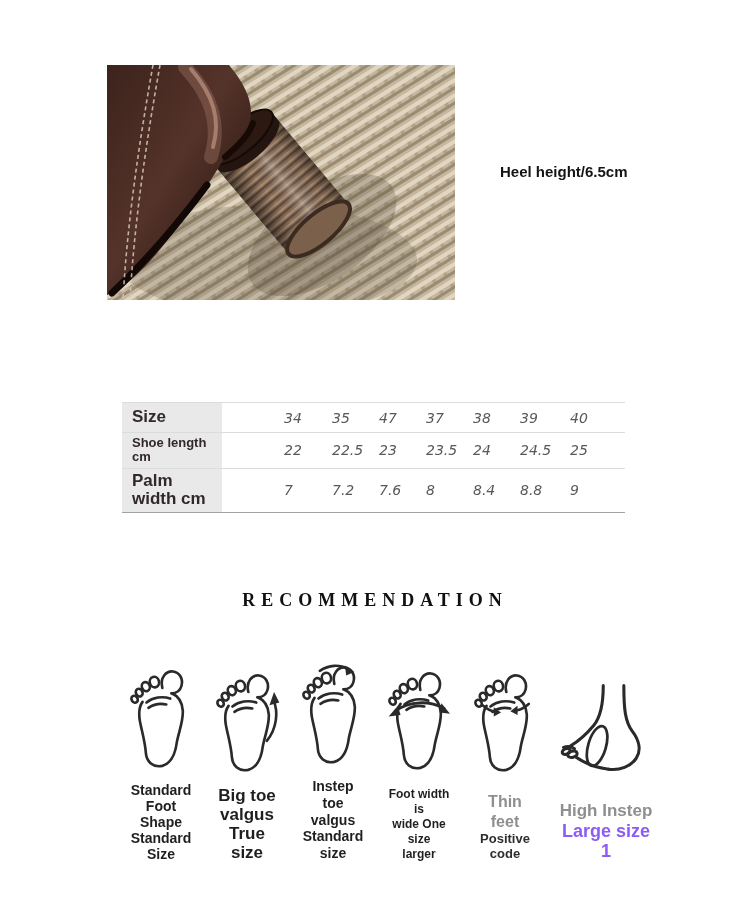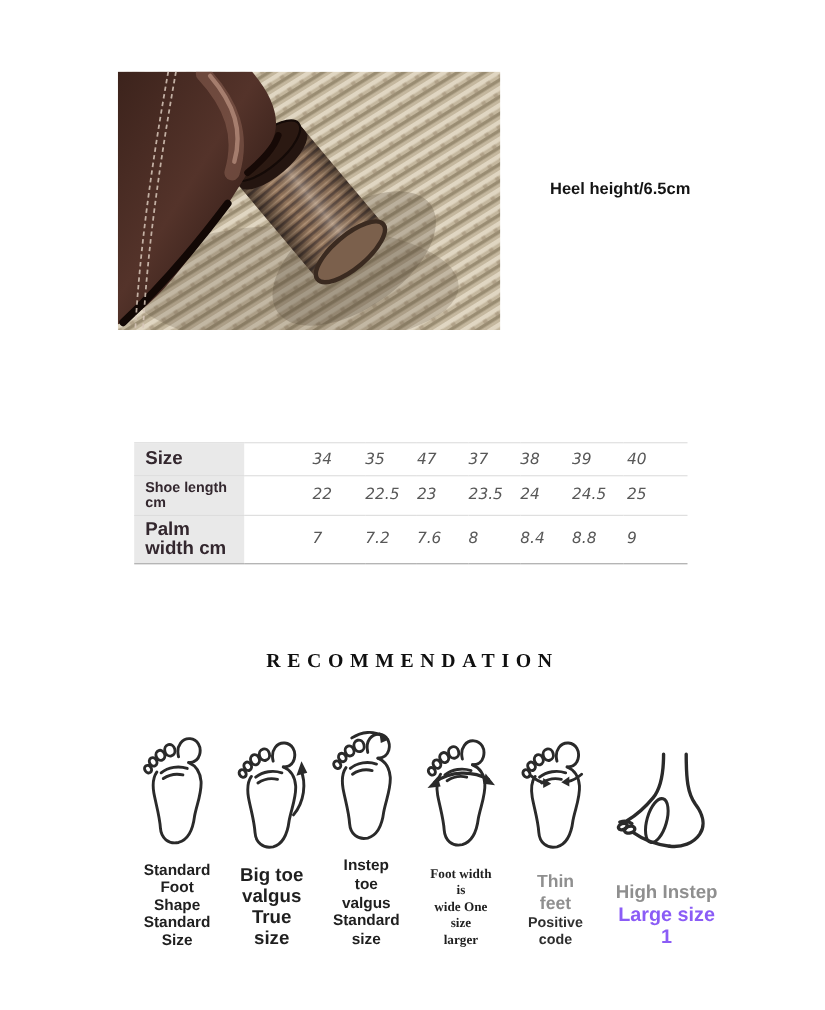--- a/index.html
+++ b/index.html
@@ -44,21 +44,21 @@
     position:absolute;left:0;top:590px;width:750px;margin:0;
     text-align:center;font-family:"Liberation Serif",serif;
     font-size:18px;font-weight:bold;letter-spacing:6px;color:#101010;
   }
   .rec-row{
     position:absolute;left:128px;top:661px;width:506px;
     display:flex;align-items:flex-end;gap:20px;
   }
   .rec-item{display:flex;flex-direction:column;align-items:center;}
   .ri-1{width:78px;} .ri-2{width:82px;} .ri-3{width:80px;}
-  .ri-4{width:80px;font-family:Liberation Serif, serif;} .ri-5{width:86px;} .ri-6{width:100px;}
+  .ri-4{width:80px;} .ri-5{width:86px;} .ri-6{width:100px;}
   .rec-item svg{display:block;}
   .cap{text-align:center;font-weight:bold;margin-top:5px;color:#1f1f1f;}
   .ri-1 .cap{font-size:14px;line-height:1.15;}
   .ri-2 .cap{font-size:17px;line-height:1.12;}
   .ri-3 .cap{font-size:14px;line-height:1.2;}
   .ri-4 .cap{font-size:12px;line-height:1.25;margin-top:8px;}
   .ri-5 .cap div:first-child{font-size:16px;color:#8f8f8f;line-height:1.2;margin-top:6px;}
   .ri-5 .cap div:last-child{font-size:13px;color:#2e2e2e;line-height:1.2;}
   .ri-6 .cap div:first-child{font-size:17px;color:#8f8f8f;line-height:1.15;margin-top:5px;}
   .ri-6 .cap div:last-child{font-size:18px;color:#8b5cf6;line-height:1.15;}

